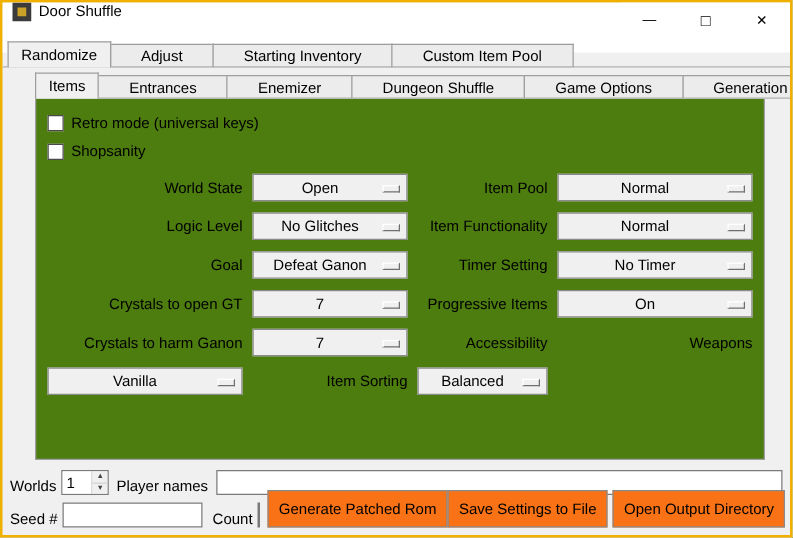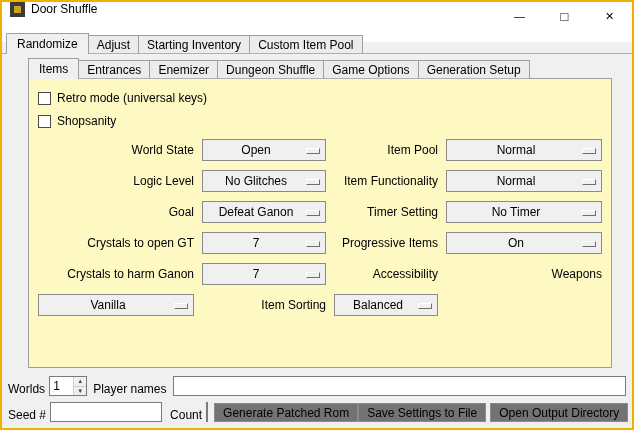--- a/index.html
+++ b/index.html
@@ -9,29 +9,29 @@
   .titlebar{position:absolute;top:0;left:0;right:0;height:40px;background:#ffffff;display:flex;align-items:flex-start}
   .app-icon{width:15px;height:15px;margin:0 6px 0 8px;background:#3b3b3b;position:relative;flex:0 0 auto}
   .app-icon::after{content:"";position:absolute;left:4px;top:4px;width:7px;height:7px;background:#c9a227}
   .title-text{font-size:12px}
   .win-controls{position:absolute;right:0;top:0;height:28px;display:flex}
   .win-btn{width:45px;height:28px;display:flex;align-items:center;justify-content:center;font-size:11px;background:#fff;border:none;font-family:"Liberation Sans",sans-serif;cursor:default}
   .win-btn.max{font-size:13px}
 
   
   .tabs{position:absolute;display:flex;align-items:flex-end;height:21px;z-index:3}
-  .tab{height:19px;display:flex;align-items:center;padding:0 8px;background:#ececec;border:1px solid #9e9e9e;border-bottom:1px solid #b0b0b0;margin-right:-1px;white-space:nowrap}
+  .tab{height:19px;display:flex;align-items:center;padding:0 24px;background:#ececec;border:1px solid #9e9e9e;border-bottom:1px solid #b0b0b0;margin-right:-1px;white-space:nowrap}
   .tab.selected{height:21px;background:#f0f0f0;border-bottom:none;position:relative;z-index:4;padding:0 10px}
   .hline{position:absolute;left:0;right:0;height:1px;background:#b0b0b0;z-index:1}
 
   .outer-tabs{top:31px;left:4px}
   .outer-hline{top:51px}
 
   .inner-tabs{top:56px;left:26px}
-  .inner-pane{position:absolute;top:76px;left:26px;width:584px;height:290px;border:1px solid #9e9e9e;background:#fef9c3;z-index:2}
+  .inner-pane{position:absolute;top:76px;left:26px;width:584px;height:290px;border:1px solid #9e9e9e;background:#4d7c0f;z-index:2}
   .pane-content{padding:9px 0 0 9px}
 
   .cbrow{display:flex;align-items:center;height:20px;margin-bottom:3px}
   .checkbox{width:13px;height:13px;background:#fff;border:1px solid #4a4a4a;margin-right:6px;flex:0 0 auto}
   .cblabel{white-space:nowrap}
 
   .field-grid{display:grid;grid-template-columns:156px 124px 104px 156px;column-gap:8px;row-gap:9px;grid-auto-rows:22px;margin-top:8px}
   .flabel{display:flex;align-items:center;justify-content:flex-end;text-align:right;white-space:nowrap}
   .dropdown{height:22px;border:1px solid #8a8a8a;background:#f0f0f0;display:flex;align-items:center;justify-content:center;position:relative;padding:0 22px 0 6px;cursor:default}
   .dval{white-space:nowrap}
@@ -40,21 +40,21 @@
   .bottom-row{position:absolute;left:6px;right:6px;height:22px;display:flex;align-items:flex-end}
   .row1{top:372px}
   .row2{top:398px}
   .lbl{white-space:nowrap}
   .entry{height:20px;border:1px solid #7a7a7a;background:#fff;font-family:"Liberation Sans",sans-serif;font-size:12px;padding:0 3px}
   .spin{display:flex;width:38px;height:20px;border:1px solid #7a7a7a;background:#fff;overflow:hidden}
   .spin input{flex:1;min-width:0;border:none;outline:none;font-family:"Liberation Sans",sans-serif;font-size:12px;padding-left:3px}
   .spin-btns{width:13px;display:flex;flex-direction:column;border-left:1px solid #cfcfcf}
   .spin-btn{flex:1;display:flex;align-items:center;justify-content:center;font-size:6px;line-height:1;background:#f0f0f0;color:#444;border:none;padding:0;cursor:default}
   .spin-btn + .spin-btn{border-top:1px solid #cfcfcf}
-  .btn{height:19px;border:1px solid #8a8a8a;background:#737373;display:flex;align-items:center;padding:0 8px;font-family:"Liberation Sans",sans-serif;font-size:12px;white-space:nowrap;cursor:default}
+  .btn{height:30px;border:1px solid #8a8a8a;background:#f97316;display:flex;align-items:center;padding:0 8px;font-family:"Liberation Sans",sans-serif;font-size:12px;white-space:nowrap;cursor:default}
   .spacer{flex:1}
   .gap4{width:4px;flex:0 0 auto}
   .gap6{width:6px;flex:0 0 auto}
   .gap8{width:8px;flex:0 0 auto}
 </style>
 </head>
 <body>
 
 <div class="window">
 

